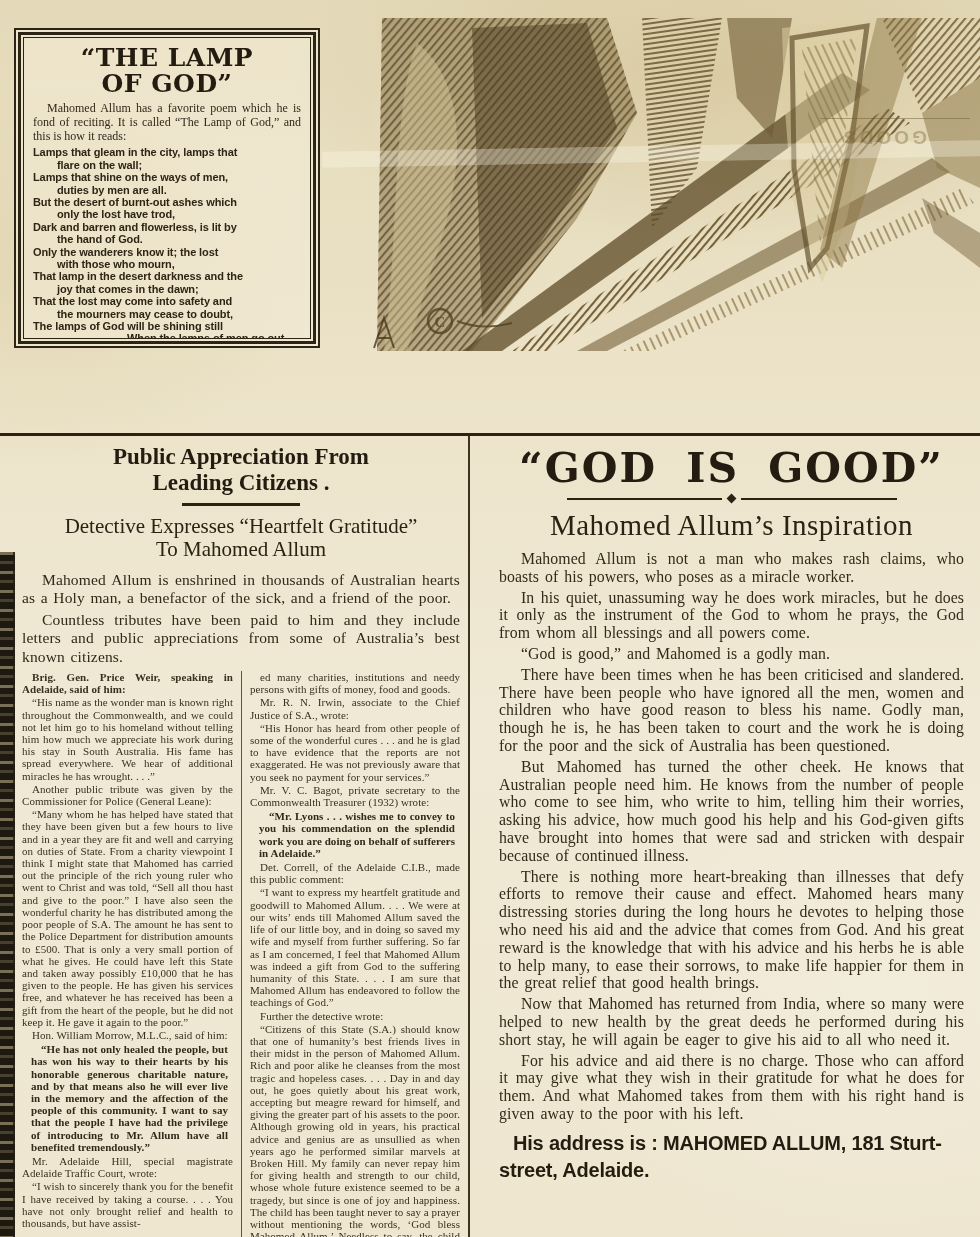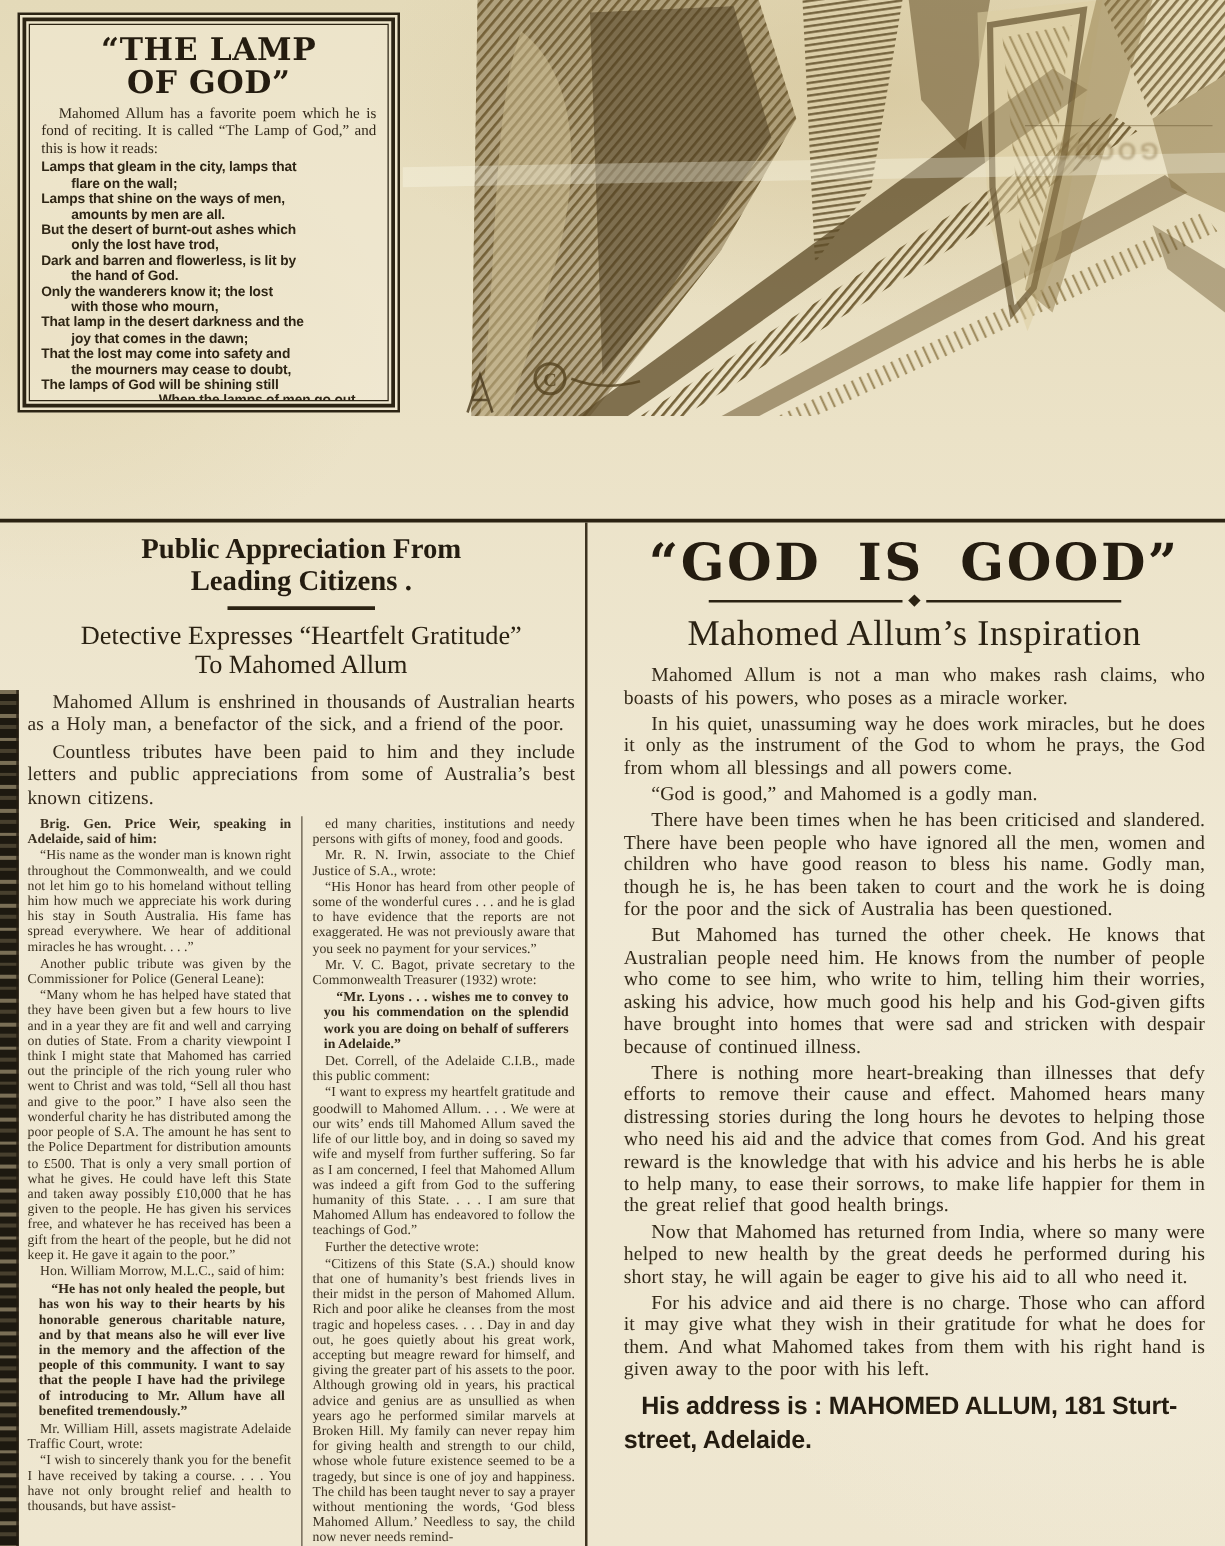--- a/index.html
+++ b/index.html
@@ -9,21 +9,21 @@
       radial-gradient(ellipse 600px 260px at 72% 6%, rgba(205,186,138,0.50), transparent 70%),
       radial-gradient(ellipse 420px 300px at 4% 22%, rgba(219,205,162,0.45), transparent 65%),
       radial-gradient(ellipse 500px 400px at 90% 80%, rgba(244,239,226,0.55), transparent 70%),
       linear-gradient(180deg,#e4dab9 0%,#ebe2c7 28%,#f0e9d5 58%,#eee6cf 100%);
     font-family:"Liberation Serif",serif;color:#32281a;}
   
   .torn-edge{position:absolute;left:0;top:552px;bottom:0;width:13px;
     background:#1d1910 repeating-linear-gradient(180deg, rgba(138,126,98,.85) 0 3px, rgba(30,25,15,0) 3px 9px, rgba(95,85,62,.65) 9px 12px, rgba(30,25,15,0) 12px 19px);
     border-right:2px solid rgba(35,28,16,.8);}
   
-  .top{position:relative;height:415px;}
+  .top{position:relative;height:415px;margin-top:18px;}
   .poem-box{position:absolute;left:14px;top:10px;width:306px;height:320px;box-sizing:border-box;
     border:2px solid #2c2414;padding:2px;background:rgba(246,240,222,0.45);}
   .pb-mid{border:3px solid #2c2414;padding:2px;height:100%;box-sizing:border-box;}
   .pb-in{border:1px solid #2c2414;height:100%;box-sizing:border-box;padding:5px 9px 4px;overflow:hidden;}
   .poem-title{font-family:"DejaVu Serif",serif;font-weight:700;font-size:25px;line-height:1.04;
     text-align:center;margin:2px 0 5px;letter-spacing:.5px;color:#241c10;}
   .poem-intro{font-size:12px;line-height:1.15;text-align:justify;text-indent:14px;margin:0 0 3px;}
   .poem-line{font-family:"Liberation Sans",sans-serif;font-weight:700;font-size:11px;line-height:12.4px;
     letter-spacing:-.1px;color:#2e2515;}
   .poem-line.ind1{padding-left:24px;}
@@ -78,21 +78,21 @@
         <div class="pb-in">
           <div class="poem-title">
             <span>“THE LAMP</span><br>
             <span>OF GOD”</span>
           </div>
           <p class="poem-intro">Mahomed Allum has a favorite poem which he is fond of reciting. It is called “The Lamp of God,” and this is how it reads:</p>
           <div>
               <div class="poem-line ind0">Lamps that gleam in the city, lamps that</div>
               <div class="poem-line ind1">flare on the wall;</div>
               <div class="poem-line ind0">Lamps that shine on the ways of men,</div>
-              <div class="poem-line ind1">amounts by men are all.</div>
+              <div class="poem-line ind1">duties by men are all.</div>
               <div class="poem-line ind0">But the desert of burnt-out ashes which</div>
               <div class="poem-line ind1">only the lost have trod,</div>
               <div class="poem-line ind0">Dark and barren and flowerless, is lit by</div>
               <div class="poem-line ind1">the hand of God.</div>
               <div class="poem-line ind0">Only the wanderers know it; the  lost</div>
               <div class="poem-line ind1">with those who mourn,</div>
               <div class="poem-line ind0">That lamp in the desert darkness and the</div>
               <div class="poem-line ind1">joy that comes in the dawn;</div>
               <div class="poem-line ind0">That the lost may come into safety and</div>
               <div class="poem-line ind1">the mourners may cease to doubt,</div>
@@ -164,21 +164,21 @@
           <p class="intro-para">Countless tributes have been paid to him and they include letters and public appreciations from some of Australia’s best known citizens.</p>
         </div>
       <div class="twocol">
         <div class="subcol sc1">
             <p class="small-para lead-bold">Brig. Gen. Price Weir, speaking in Adelaide, said of him:</p>
             <p class="small-para">“His name as the wonder man is known right throughout the Commonwealth, and we could not let him go to his homeland without telling him how much we appreciate his work during his stay in South Australia. His fame has spread everywhere. We hear of additional miracles he has wrought. . . .”</p>
             <p class="small-para">Another public tribute was given by the Commissioner for Police (General Leane):</p>
             <p class="small-para">“Many whom he has helped have stated that they have been given but a few hours to live and in a year they are fit and well and carrying on duties of State. From a charity viewpoint I think I might state that Mahomed has carried out the principle of the rich young ruler who went to Christ and was told, “Sell all thou hast and give to the poor.” I have also seen the wonderful charity he has distributed among the poor people of S.A. The amount he has sent to the Police Department for distribution amounts to £500. That is only a very small portion of what he gives. He could have left this State and taken away possibly £10,000 that he has given to the people. He has given his services free, and whatever he has received has been a gift from the heart of the people, but he did not keep it. He gave it again to the poor.”</p>
             <p class="small-para">Hon. William Morrow, M.L.C., said of him:</p>
             <p class="small-para bold-quote">“He has not only healed the people, but has won his way to their hearts by his honorable generous charitable nature, and by that means also he will ever live in the memory and the affection of the people of this community. I want to say that the people I have had the privilege of introducing to Mr. Allum have all benefited tremendously.”</p>
-            <p class="small-para">Mr. William Hill, assets magistrate Adelaide Traffic Court, wrote:</p>
+            <p class="small-para">Mr. Adelaide Hill, special magistrate Adelaide Traffic Court, wrote:</p>
             <p class="small-para">“I wish to sincerely thank you for the benefit I have received by taking a course. . . . You have not only brought relief and health to thousands, but have assist-</p>
           </div>
         <div class="subcol sc2">
             <p class="small-para">ed many charities, institutions and needy persons with gifts of money, food and goods.</p>
             <p class="small-para">Mr. R. N. Irwin, associate to the Chief Justice of S.A., wrote:</p>
             <p class="small-para">“His Honor has heard from other people of some of the wonderful cures . . . and he is glad to have evidence that the reports are not exaggerated. He was not previously aware that you seek no payment for your services.”</p>
             <p class="small-para">Mr. V. C. Bagot, private secretary to the Commonwealth Treasurer (1932) wrote:</p>
             <p class="small-para bold-quote">“Mr. Lyons . . . wishes me to convey to you his commendation on the splendid work you are doing on behalf of sufferers in Adelaide.”</p>
             <p class="small-para">Det. Correll, of the Adelaide C.I.B., made this public comment:</p>
             <p class="small-para">“I want to express my heartfelt gratitude and goodwill to Mahomed Allum. . . . We were at our wits’ ends till Mahomed Allum saved the life of our little boy, and in doing so saved my wife and myself from further suffering. So far as I am concerned, I feel that Mahomed Allum was indeed a gift from God to the suffering humanity of this State. . . . I am sure that Mahomed Allum has endeavored to follow the teachings of God.”</p>

